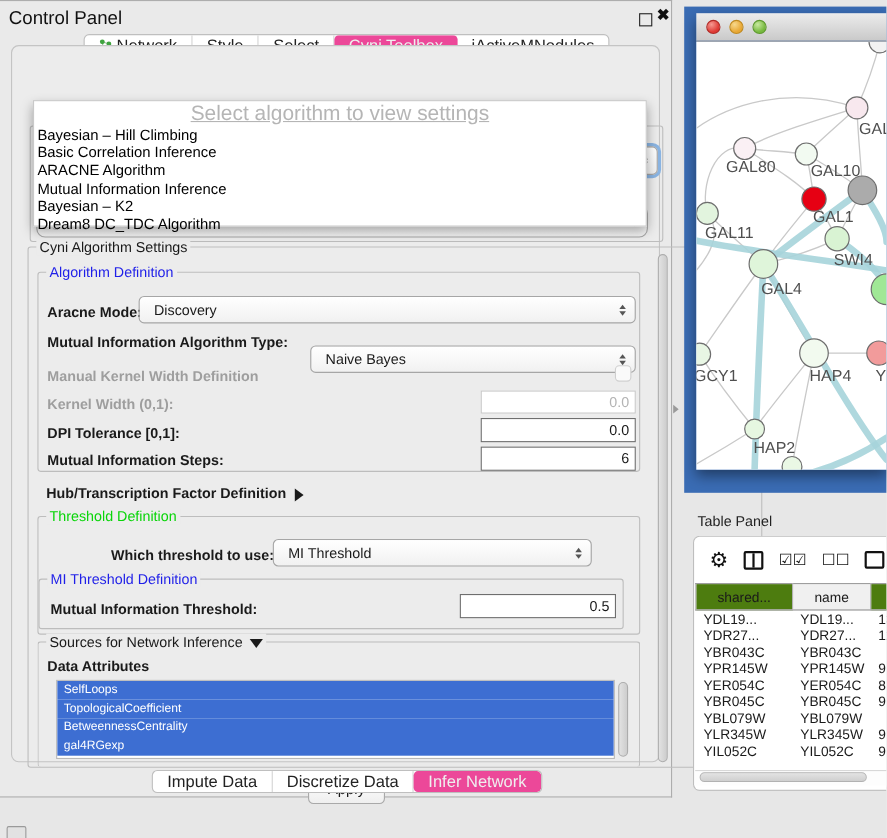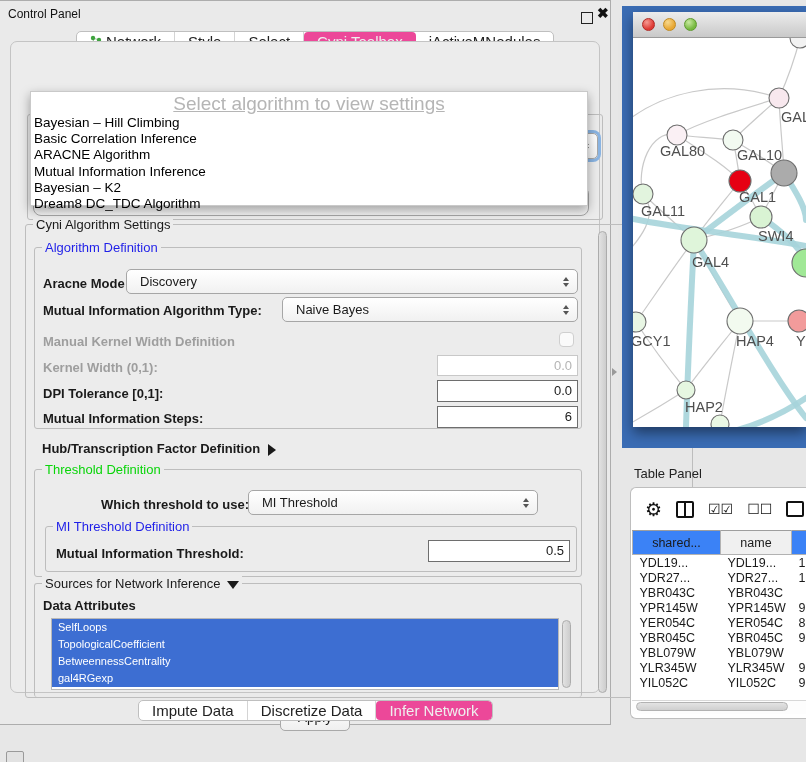--- a/index.html
+++ b/index.html
@@ -1,20 +1,20 @@
 <!DOCTYPE html>
 <html><head>
 <meta charset="utf-8">
 <style>
   html,body{margin:0;padding:0;}
   body{width:806px;height:762px;background:#E7E7E7;font-family:"Liberation Sans",sans-serif;position:relative;overflow:hidden;color:#1a1a1a;}
   .abs{position:absolute;}
   
   .cp{left:0;top:8;width:611px;height:725px;background:#EAEAEA;border:1px solid #ADADAD;border-left:none;box-sizing:border-box;}
-  .cp-title{left:8px;top:6px;font-size:12px;color:#111;}
+  .cp-title{left:8px;top:6px;font-size:17px;color:#111;}
   .float-btn{left:581px;top:11px;width:10px;height:10px;border:1.5px solid #222;background:#EAEAEA;}
   .close-btn{left:597px;top:4px;font-size:14px;font-weight:bold;color:#111;}
   
   .tabstrip{display:flex;align-items:stretch;background:#FFF;border:1px solid #BFBFBF;border-radius:5px;overflow:hidden;height:21px;box-sizing:border-box;}
   .tabstrip .tab{display:flex;align-items:center;gap:4px;padding:0 13px;font-size:15px;color:#222;border-right:1px solid #D4D4D4;white-space:nowrap;}
   .tabstrip .tab:last-child{border-right:none;}
   .tabstrip .tab.sel{background:#ec4899;color:#EFEFEF;border-right:none;border-radius:4px;}
   #top-tabs{left:76px;top:30px;}
   #bottom-tabs{left:138px;top:699px;}
   
@@ -65,21 +65,21 @@
   .tp-title{left:634px;top:466px;font-size:13px;color:#222;}
   .tp-card{left:630px;top:487px;width:176px;height:232px;background:#FFF;border:1px solid #BEBEBE;border-right:none;border-radius:6px 0 0 6px;box-sizing:border-box;overflow:hidden;}
   .tp-toolbar{left:0;top:0;width:100%;height:42px;display:flex;align-items:center;gap:14px;padding-left:14px;box-sizing:border-box;}
   .gear{font-size:19px;color:#111;}
   .splitcols{width:18px;height:17px;border:2px solid #111;border-radius:2px;box-sizing:border-box;position:relative;}
   .splitcols:before{content:"";position:absolute;left:6px;top:0;width:2px;height:100%;background:#111;}
   .cbpair{font-size:14px;color:#111;letter-spacing:0px;}
   .partial-icon{width:18px;height:16px;border:2px solid #111;border-radius:2px;box-sizing:border-box;}
   table.tp{border-collapse:collapse;table-layout:fixed;width:210px;font-size:12.5px;}
   table.tp th{height:21px;border:1px solid #B2B2B2;border-top:1px solid #9E9E9E;font-weight:normal;text-align:center;}
-  table.tp th.hl{background:#3b82f6;}
+  table.tp th.hl{background:#4d7c0f;}
   table.tp th.plain{background:#F0F0F0;}
   table.tp td{height:15px;padding:0 0 0 7px;white-space:nowrap;overflow:hidden;}
   .hscroll-track{left:632px;top:700px;width:174px;height:13px;background:#FDFDFD;border-top:1px solid #D8D8D8;}
   .hscroll-thumb{left:636px;top:702px;width:152px;height:9px;background:linear-gradient(#E3E3E3,#CFCFCF);border:1px solid #B2B2B2;border-radius:5px;box-sizing:border-box;}
   .corner-icon{left:6px;top:751px;width:16px;height:11px;border:1.5px solid #9A9A9A;background:#E2E2E2;border-radius:2px;}
   .splitter-arrow{left:612px;top:368px;width:0;height:0;border-top:4px solid transparent;border-bottom:4px solid transparent;border-left:5px solid #9A9A9A;}
 </style>
 </head>
 <body>
 
@@ -152,21 +152,21 @@
         <span class="abs lbl" style="left:8px;top:28px;">Aracne Mode:</span>
         <div class="abs combo" style="left:91px;top:21px;width:452px;height:25px;">
           <span class="val">Discovery</span>
           <span class="spin">
               <i class="up"></i>
               <i class="dn"></i>
             </span>
         </div>
 
         <span class="abs lbl" style="left:8px;top:55px;">Mutual Information Algorithm Type:</span>
-        <div class="abs combo" style="left:247px;top:49px;width:296px;height:25px;">
+        <div class="abs combo" style="left:247px;top:66px;width:296px;height:25px;">
           <span class="val">Naive Bayes</span>
           <span class="spin">
               <i class="up"></i>
               <i class="dn"></i>
             </span>
         </div>
 
         <span class="abs lbl dis" style="left:8px;top:86px;">Manual Kernel Width Definition</span>
         <div class="abs checkbox" style="left:524px;top:84px;"></div>
 
@@ -187,21 +187,21 @@
 
         <span class="abs lbl" style="left:66px;top:27px;">Which threshold to use:</span>
         <div class="abs combo" style="left:213px;top:20px;width:290px;height:25px;">
           <span class="val">MI Threshold</span>
           <span class="spin">
               <i class="up"></i>
               <i class="dn"></i>
             </span>
         </div>
 
-        <div class="abs groupbox" style="left:10px;top:56px;width:532px;height:46px;">
+        <div class="abs groupbox" style="left:0;top:56px;width:532px;height:46px;">
           <span class="legend leg-blue">MI Threshold Definition</span>
           <span class="abs lbl" style="left:10px;top:19px;">Mutual Information Threshold:</span>
           <div class="abs field" style="left:382px;top:13px;width:142px;height:22px;">0.5</div>
         </div>
       </div>
 
       <div class="abs groupbox" style="left:8px;top:358px;width:548px;height:114px;border-bottom:none;">
         <span class="legend"><span>Sources for Network Inference</span><span class="tri-down"></span></span>
         <span class="abs lbl" style="left:8px;top:14px;">Data Attributes</span>
         <div class="abs attr-list" id="attr-list" style="left:16px;top:34px;width:508px;height:72px;">

